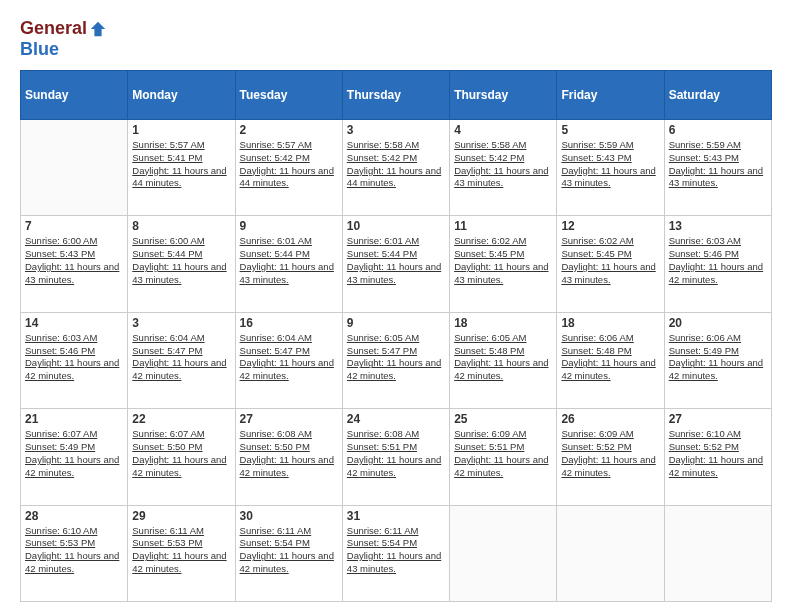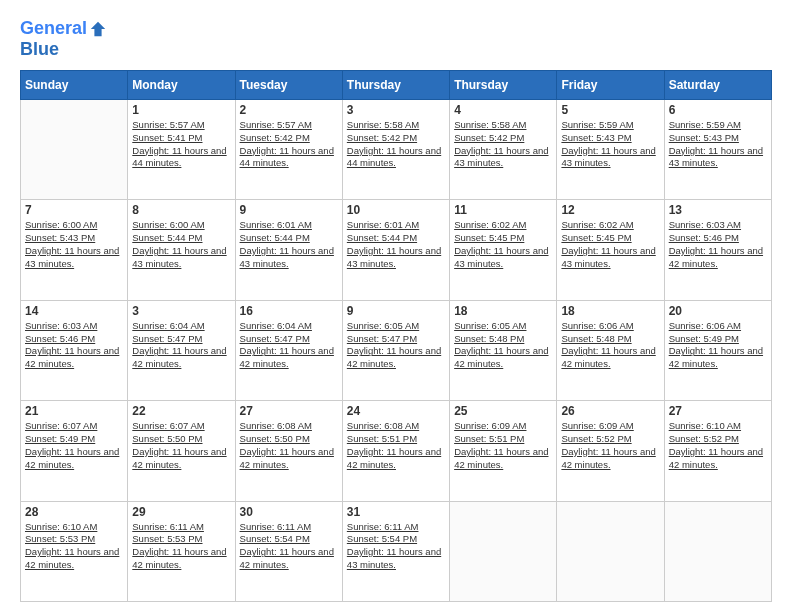--- a/index.html
+++ b/index.html
@@ -28,21 +28,21 @@
       flex-direction: column;
       align-items: flex-start;
     }
     .logo-text {
       display: flex;
       align-items: center;
       font-size: 18px;
       font-weight: bold;
       color: #333;
     }
-    .logo-general { color: #3b82f6; }
+    .logo-general { color: #7f1d1d; }
     .logo-blue { color: #2a6ebb; }
     .logo-icon {
       width: 18px;
       height: 18px;
       margin-left: 2px;
       display: inline-block;
     }
     .title-block {
       text-align: right;
     }
@@ -60,21 +60,21 @@
       border: 1px solid #ccc;
       border-collapse: collapse;
       width: 100%;
       table-layout: fixed;
     }
     .calendar th {
       background: #2a6ebb;
       color: #fff;
       font-size: 12px;
       font-weight: bold;
-      padding: 7px 4px;
+      padding: 17px 4px;
       text-align: left;
       border: 1px solid #1a5aa0;
     }
     .calendar td {
       border: 1px solid #ccc;
       vertical-align: top;
       padding: 3px 4px;
       font-size: 10px;
       color: #333;
       height: 88px;

